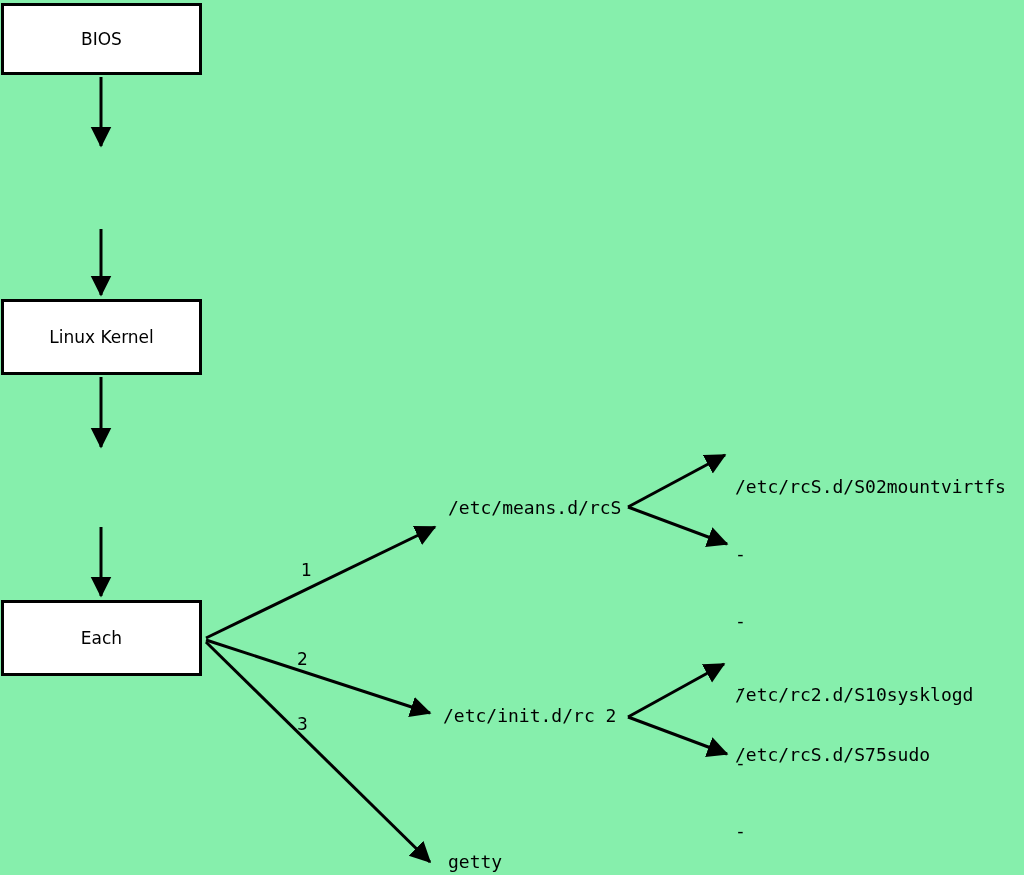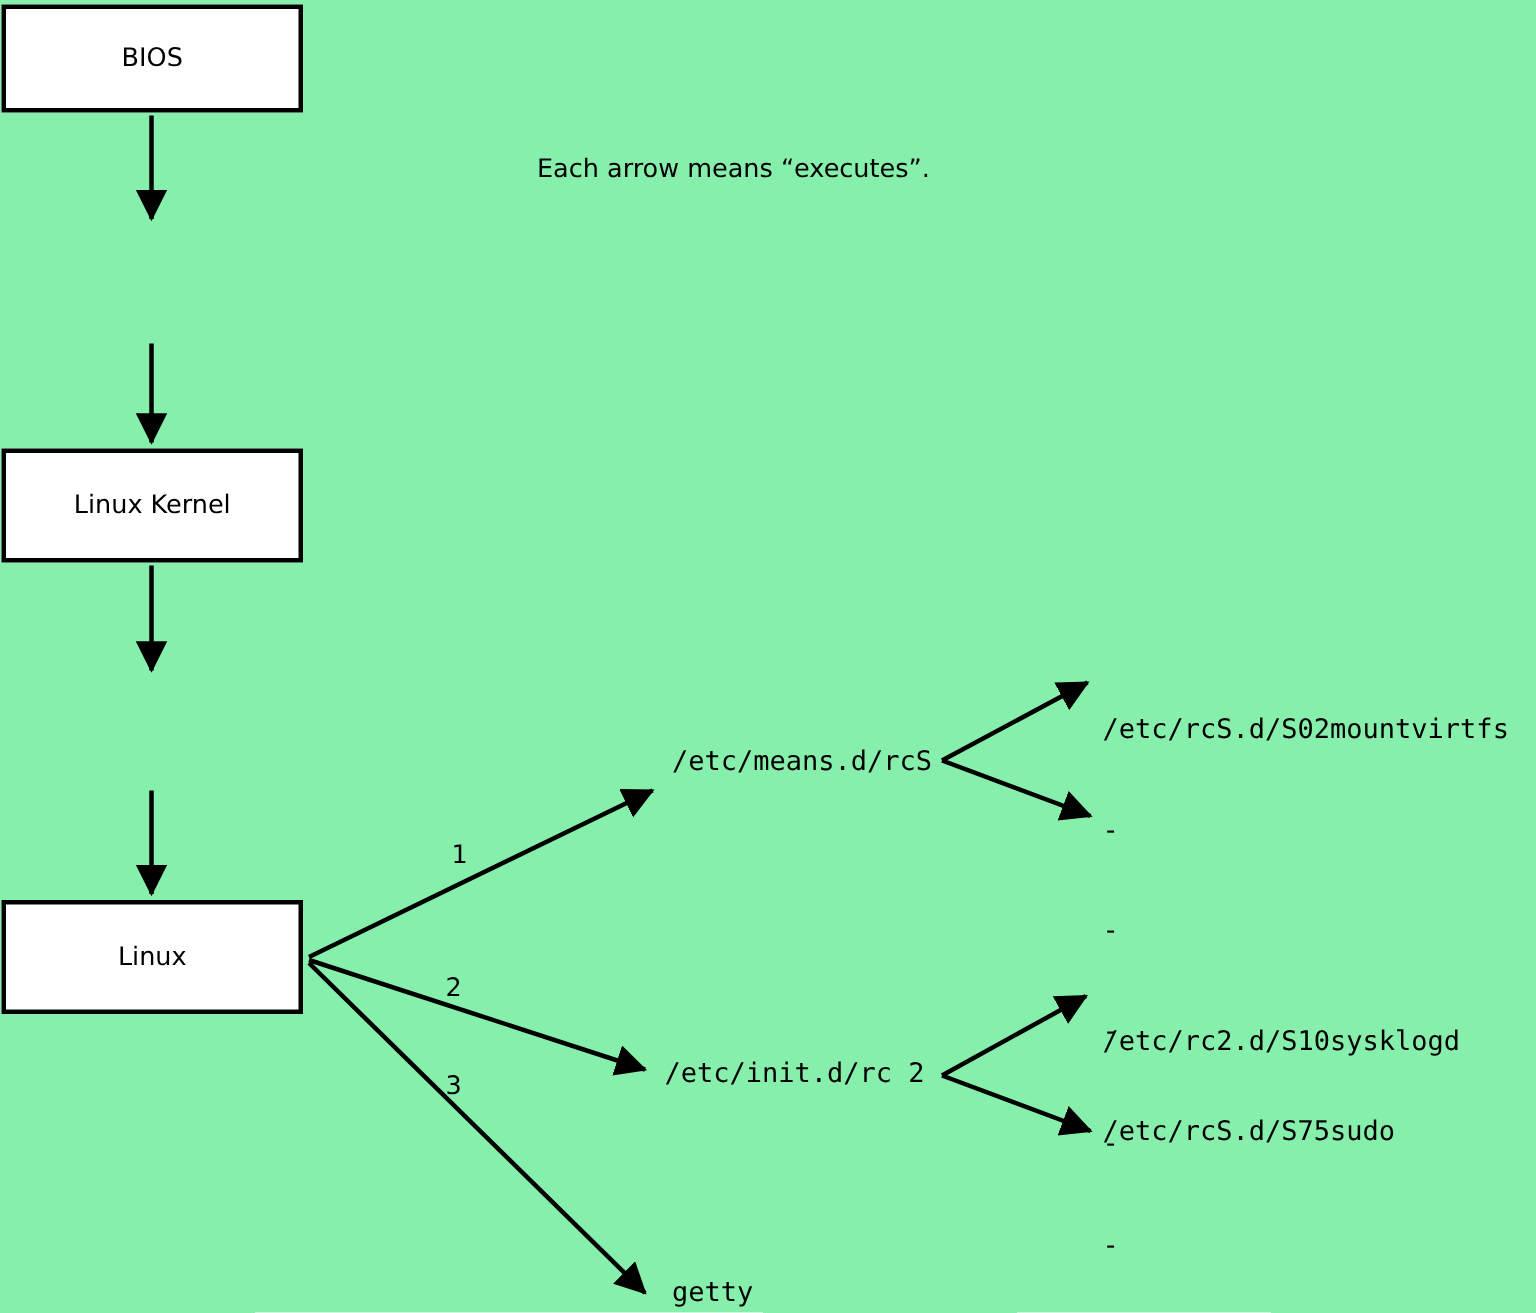--- a/index.html
+++ b/index.html
@@ -68,24 +68,23 @@
     </g>
   </svg>
 
   <div class="box box-bios">
     <span>BIOS</span>
   </div>
   <div class="box box-kernel">
     <span>Linux Kernel</span>
   </div>
   <div class="box box-init">
-    <span>Linux</span>
+    <span>Each</span>
   </div>
 
-  <div class="caption">Each arrow means “executes”.</div>
 
   <div class="num num-1">1</div>
   <div class="num num-2">2</div>
   <div class="num num-3">3</div>
 
   <div class="mono t-rcs">/etc/means.d/rcS</div>
   <div class="mono t-rc2">/etc/init.d/rc 2</div>
   <div class="mono t-getty">getty</div>
 
   <div class="children children-rcs">

